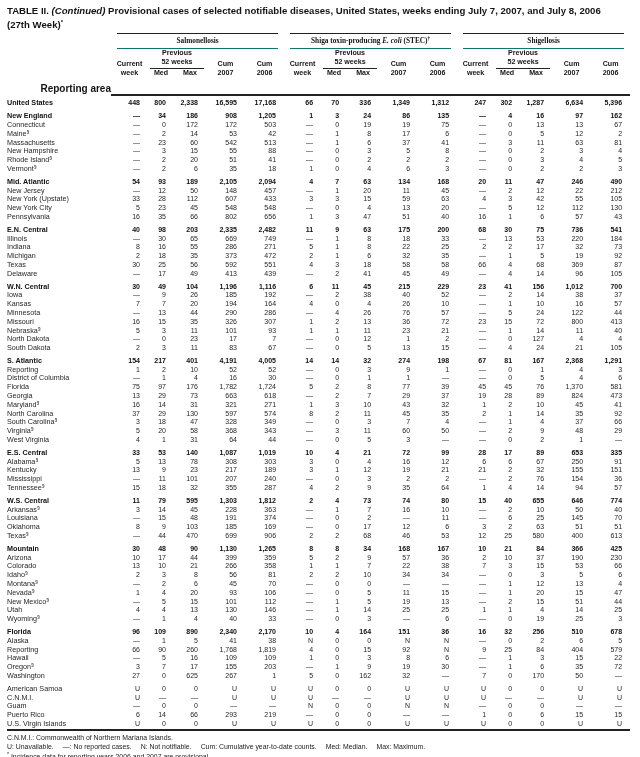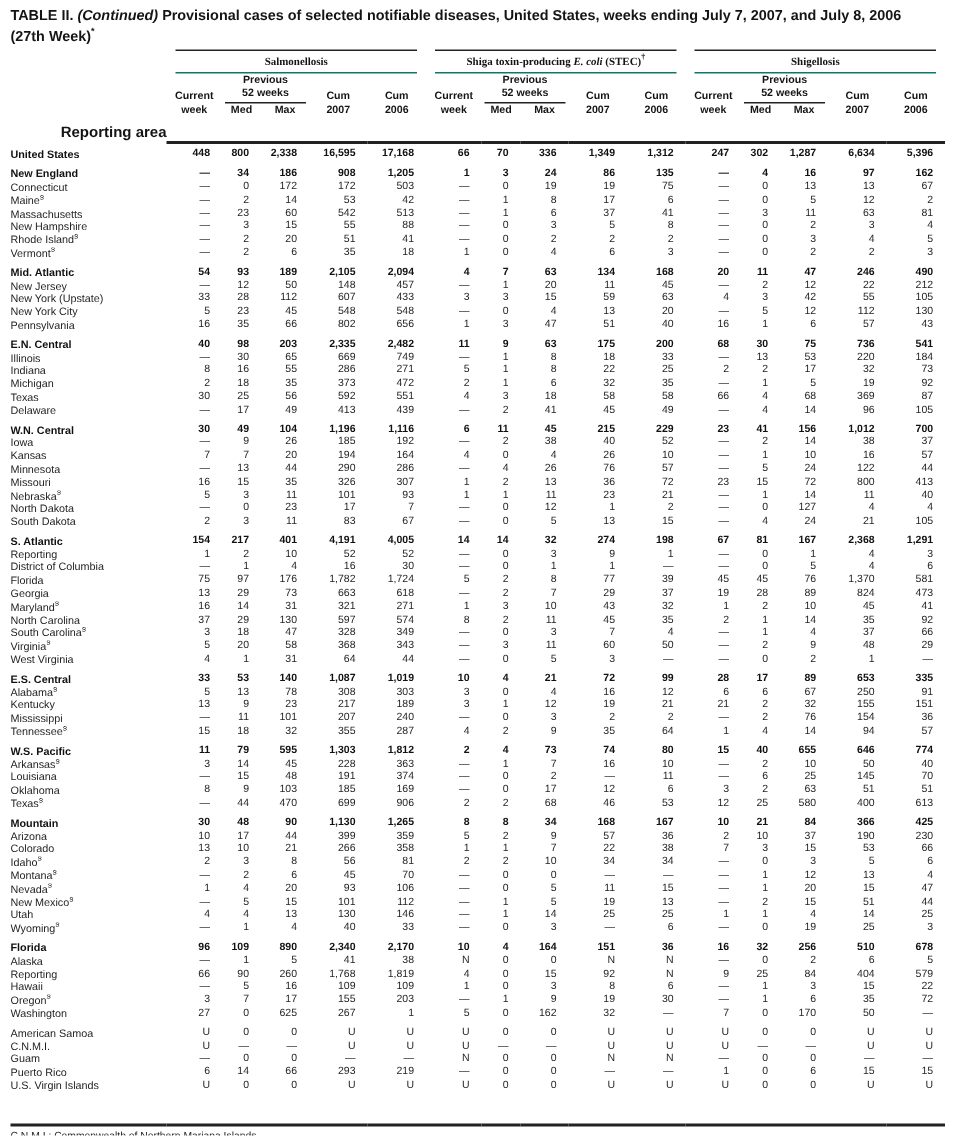--- a/index.html
+++ b/index.html
@@ -34,21 +34,21 @@
   .w52u { display:block; border-bottom:1px solid #222; margin:0 2px; padding-bottom:1px; }
   tr.hdr-bottom th { border-bottom:2px solid #222; padding-bottom:16px; }
 
   tbody td { font-size:7px; line-height:8.8px; white-space:nowrap;
              vertical-align:bottom; color:#1f1f1f; }
   td.area { font-size:7.2px; text-align:left; overflow:hidden; }
   td.num  { text-align:right; padding-right:8px; }
   tr.bold td { font-weight:bold; color:#111; }
   tr.gap td { padding-top:4px; }
   tbody tr.first td { padding-top:3.5px;margin-top:36px; }
-  tbody tr.last td { padding-bottom:20px; }
+  tbody tr.last td { padding-bottom:0; }
 
   .footnotes { margin-top:2.5px; font-size:6.9px; line-height:9.2px; color:#222; }
   .fnote { white-space:nowrap; overflow:hidden; }
   .fnote .def { margin-right:9px; }
   .fnote i { font-style:italic; }
 </style>
 </head>
 <body>
 
 <div class="page">
@@ -893,21 +893,21 @@
           <td class="num">9</td>
           <td class="num">35</td>
           <td class="num">64</td>
           <td class="num">1</td>
           <td class="num">4</td>
           <td class="num">14</td>
           <td class="num">94</td>
           <td class="num">57</td>
         </tr>
         <tr class="bold gap">
-          <td class="area">W.S. Pacific</td>
+          <td class="area">W.S. Central</td>
           <td class="num">11</td>
           <td class="num">79</td>
           <td class="num">595</td>
           <td class="num">1,303</td>
           <td class="num">1,812</td>
           <td class="num">2</td>
           <td class="num">4</td>
           <td class="num">73</td>
           <td class="num">74</td>
           <td class="num">80</td>

